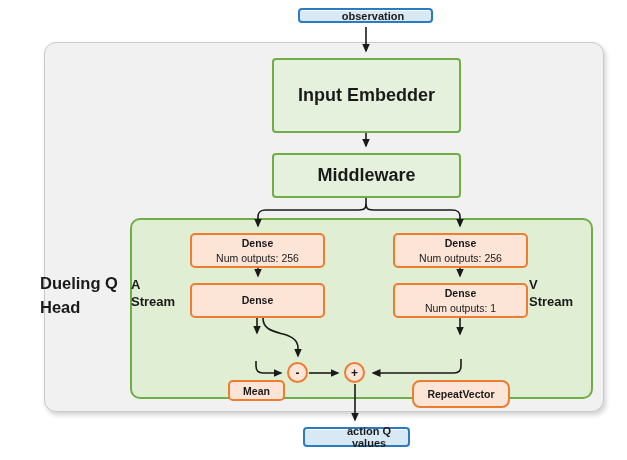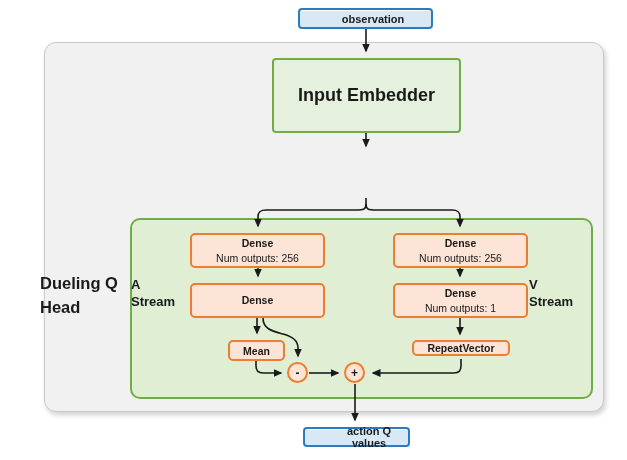--- a/index.html
+++ b/index.html
@@ -40,21 +40,21 @@
     border-radius:5px;
   }
   .blue-box{
     background:var(--blue_fill,#d9e8f5);
     border:2px solid var(--blue_border,#2b7bc0);
     border-radius:4px;font-weight:bold;font-size:11px;
     box-shadow:inset 0 1px 0 rgba(255,255,255,0.9);
   }
   .dense{flex-direction:column;line-height:1.35;font-size:10.5px;}
   .dense .t{font-weight:bold;}
-  .small-orange{font-weight:bold;font-size:10.5px;}
+  .small-orange{font-weight:bold;font-size:10.5px;margin-top:40px;}
   .op-circle{
     border-radius:50%;width:21px;height:21px;
     background:var(--orange_fill,#fce4d6);
     border:2px solid var(--orange_border,#ed7d31);
     font-weight:bold;font-size:12px;line-height:1;
   }
   .side-label{
     position:absolute;z-index:4;font-weight:bold;
     white-space:pre-line;
   }
@@ -86,24 +86,25 @@
       <path d="M257,318 L257,333" marker-end="url(#ah)"></path>
       <path d="M263,318 C263,329 272,331 283,334 C295,337 298,343 298,348 L298,356" marker-end="url(#ah)"></path>
       <path d="M460,318 L460,334" marker-end="url(#ah)"></path>
       <path d="M256,361 L256,366 Q256,373 263,373 L281,373" marker-end="url(#ah)"></path>
       <path d="M309,373 L338,373" marker-end="url(#ah)"></path>
       <path d="M461,359 L461,366 Q461,373 454,373 L373,373" marker-end="url(#ah)"></path>
       <path d="M355,384 L355,420" marker-end="url(#ah)"></path>
     </g>
   </svg>
 
-  <div class="node blue-box" style="left:298px;top:8px;width:135px;height:21px;padding-left:15px;">observation</div>
+  <div class="node blue-box" style="left:298px;top:8px;width:135px;height:15px;padding-left:15px;">observation</div>
 
   <div class="node green-box" style="left:272px;top:58px;width:189px;height:75px;">Input Embedder</div>
 
+  <div class="node green-box" style="left:272px;top:153px;width:189px;height:45px;">Middleware</div>
 
   <div class="side-label dueling-label">Dueling Q
 Head</div>
 
   <div class="side-label stream-label" style="left:131px;top:276px;">A
 Stream</div>
 
   <div class="side-label stream-label" style="left:529px;top:276px;">V
 Stream</div>
 
@@ -121,21 +122,21 @@
     <div>Num outputs: 256</div>
   </div>
 
   <div class="node orange-box dense" style="left:393px;top:283px;width:135px;height:35px;">
     <div class="t">Dense</div>
     <div>Num outputs: 1</div>
   </div>
 
   <div class="node orange-box small-orange" style="left:228px;top:340px;width:57px;height:21px;">Mean</div>
 
-  <div class="node orange-box small-orange" style="left:412px;top:340px;width:98px;height:16px;">RepeatVector</div>
+  <div class="node orange-box small-orange" style="left:412px;top:340px;width:98px;height:28px;border-radius:8px;">RepeatVector</div>
 
   <div class="node op-circle" style="left:287px;top:362px;">-</div>
 
   <div class="node op-circle" style="left:344px;top:362px;">+</div>
 
   <div class="node blue-box" style="left:303px;top:427px;width:107px;height:20px;padding-left:25px;">action Q values</div>
 
 </div>
 
 </body></html>

